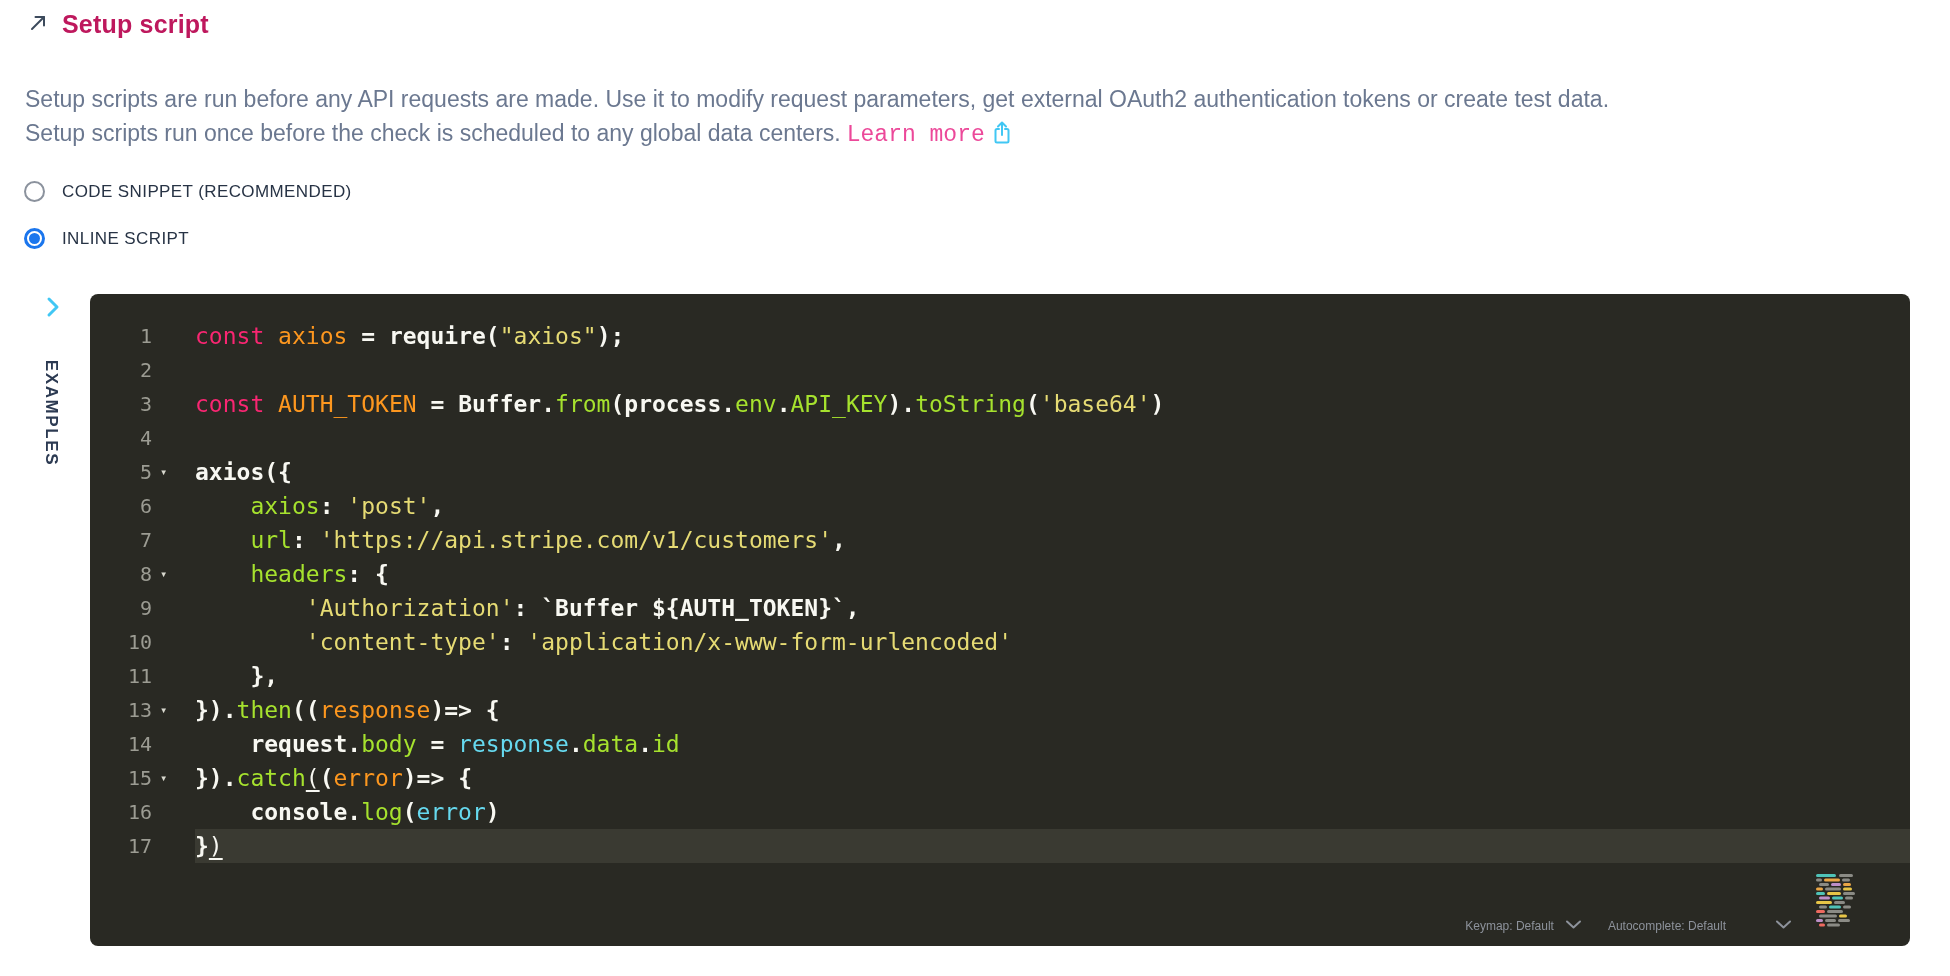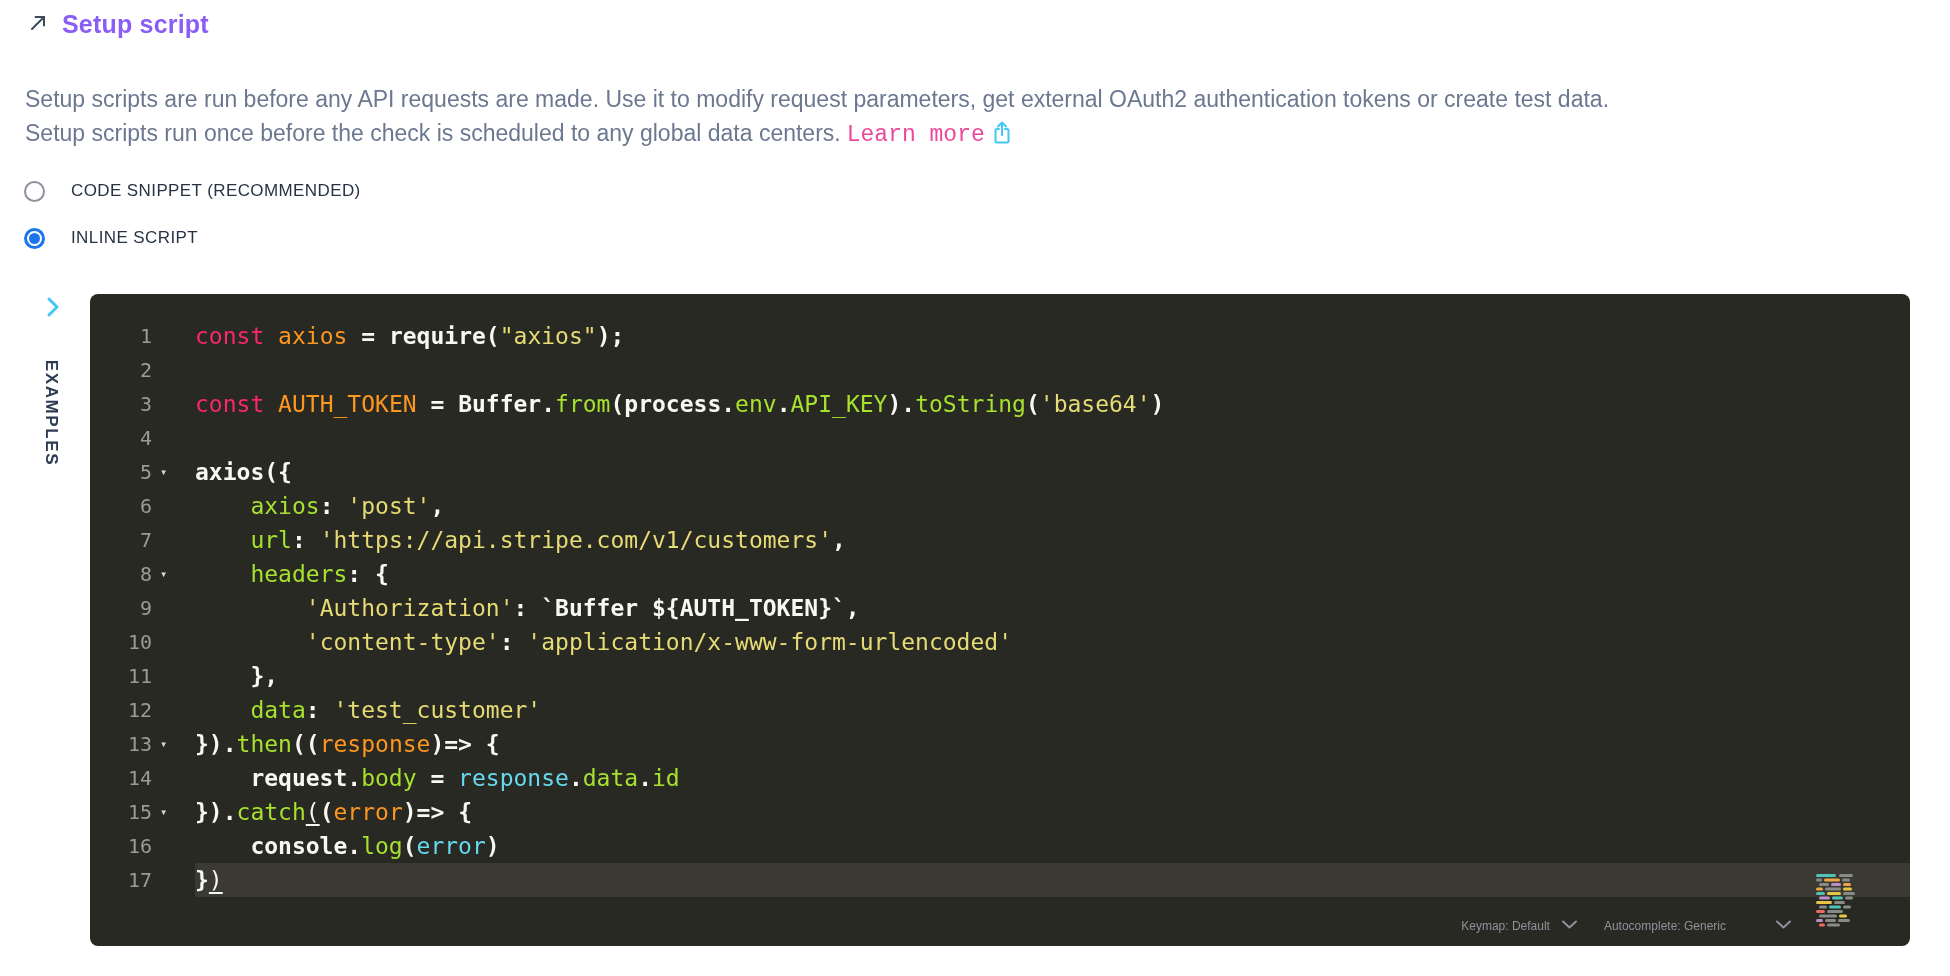--- a/index.html
+++ b/index.html
@@ -3,29 +3,29 @@
 <meta charset="utf-8">
 <style>
   html,body{margin:0;padding:0;}
   body{
     width:1950px;height:976px;position:relative;overflow:hidden;
     background:#ffffff;font-family:"Liberation Sans",sans-serif;
     -webkit-font-smoothing:antialiased;
   }
   
   .header{position:absolute;top:10px;left:27px;display:flex;align-items:center;gap:13px;}
-  .page-title{font-size:25px;font-weight:700;color:#8b5cf6;letter-spacing:.2px;}
+  .page-title{font-size:25px;font-weight:700;color:#be185d;letter-spacing:.2px;}
   
   .description{position:absolute;top:83px;left:25px;margin:0;
     font-size:23px;line-height:33.5px;color:#6b7890;}
   .learn-more{color:#ec4899;text-decoration:none;cursor:pointer;margin-left:6px;font-family:Liberation Mono, monospace;}
   .ext-icon{vertical-align:-4px;margin-left:7px;}
   
   .radio-group{position:absolute;top:181px;left:24px;display:flex;flex-direction:column;gap:26px;}
-  .radio-row{display:flex;gap:26px;cursor:pointer;}
+  .radio-row{display:flex;align-items:center;gap:17px;cursor:pointer;}
   .radio{width:21px;height:21px;border-radius:50%;box-sizing:border-box;border:2px solid #8b929d;background:#fff;flex:none;position:relative;}
   .radio.on{border:3px solid #1b76ed;}
   .radio.on::after{content:"";position:absolute;inset:2px;border-radius:50%;background:#1b76ed;}
   .radio-label{font-size:17px;color:#273345;letter-spacing:.4px;}
   
   .examples-chevron{position:absolute;left:44px;top:295px;cursor:pointer;}
   .examples-label{position:absolute;top:403px;left:-14px;width:130px;text-align:center;
     transform:rotate(90deg);font-size:17px;font-weight:700;letter-spacing:1.6px;
     color:#2c3a52;cursor:pointer;}
   
@@ -144,25 +144,20 @@
         <span class="gutter">10</span>
         <span class="fold"></span>
         <span class="codetext"><span class="tk-pl">        </span><span class="tk-str">'content-type'</span><span class="tk-pl">: </span><span class="tk-str">'application/x-www-form-urlencoded'</span></span>
       </div>
       <div class="cm-line">
         <span class="gutter">11</span>
         <span class="fold"></span>
         <span class="codetext"><span class="tk-pl">    },</span></span>
       </div>
       <div class="cm-line">
-        <span class="gutter">12</span>
-        <span class="fold"></span>
-        <span class="codetext"><span class="tk-pl">    </span><span class="tk-prop">data</span><span class="tk-pl">: </span><span class="tk-str">'test_customer'</span></span>
-      </div>
-      <div class="cm-line">
         <span class="gutter">13</span>
         <span class="fold">▾</span>
         <span class="codetext"><span class="tk-pl">}).</span><span class="tk-prop">then</span><span class="tk-pl">((</span><span class="tk-def">response</span><span class="tk-pl">)=&gt; {</span></span>
       </div>
       <div class="cm-line">
         <span class="gutter">14</span>
         <span class="fold"></span>
         <span class="codetext"><span class="tk-pl">    request.</span><span class="tk-prop">body</span><span class="tk-pl"> = </span><span class="tk-var2">response</span><span class="tk-pl">.</span><span class="tk-prop">data</span><span class="tk-pl">.</span><span class="tk-prop">id</span></span>
       </div>
       <div class="cm-line">
@@ -184,21 +179,21 @@
 
   <div class="sb-text">
     <span class="sb-select">
       <span>Keymap: Default</span>
       <span><svg width="17" height="11" viewBox="0 0 17 11" fill="none">
             <path d="M2 2.5 L8.5 8.5 L15 2.5" stroke="#8d929b" stroke-width="2" stroke-linecap="round" stroke-linejoin="round"></path>
           </svg></span>
     </span>
     <span class="sb-gap"></span>
     <span class="sb-select">
-      <span>Autocomplete: Generic</span>
+      <span>Autocomplete: Default</span>
       <span class="sb-gap-wide"></span>
       <span><svg width="17" height="11" viewBox="0 0 17 11" fill="none">
             <path d="M2 2.5 L8.5 8.5 L15 2.5" stroke="#8d929b" stroke-width="2" stroke-linecap="round" stroke-linejoin="round"></path>
           </svg></span>
     </span>
   </div>
 
   <span class="code-icon">
     <svg width="46" height="54" viewBox="0 0 46 54">
       <g>

